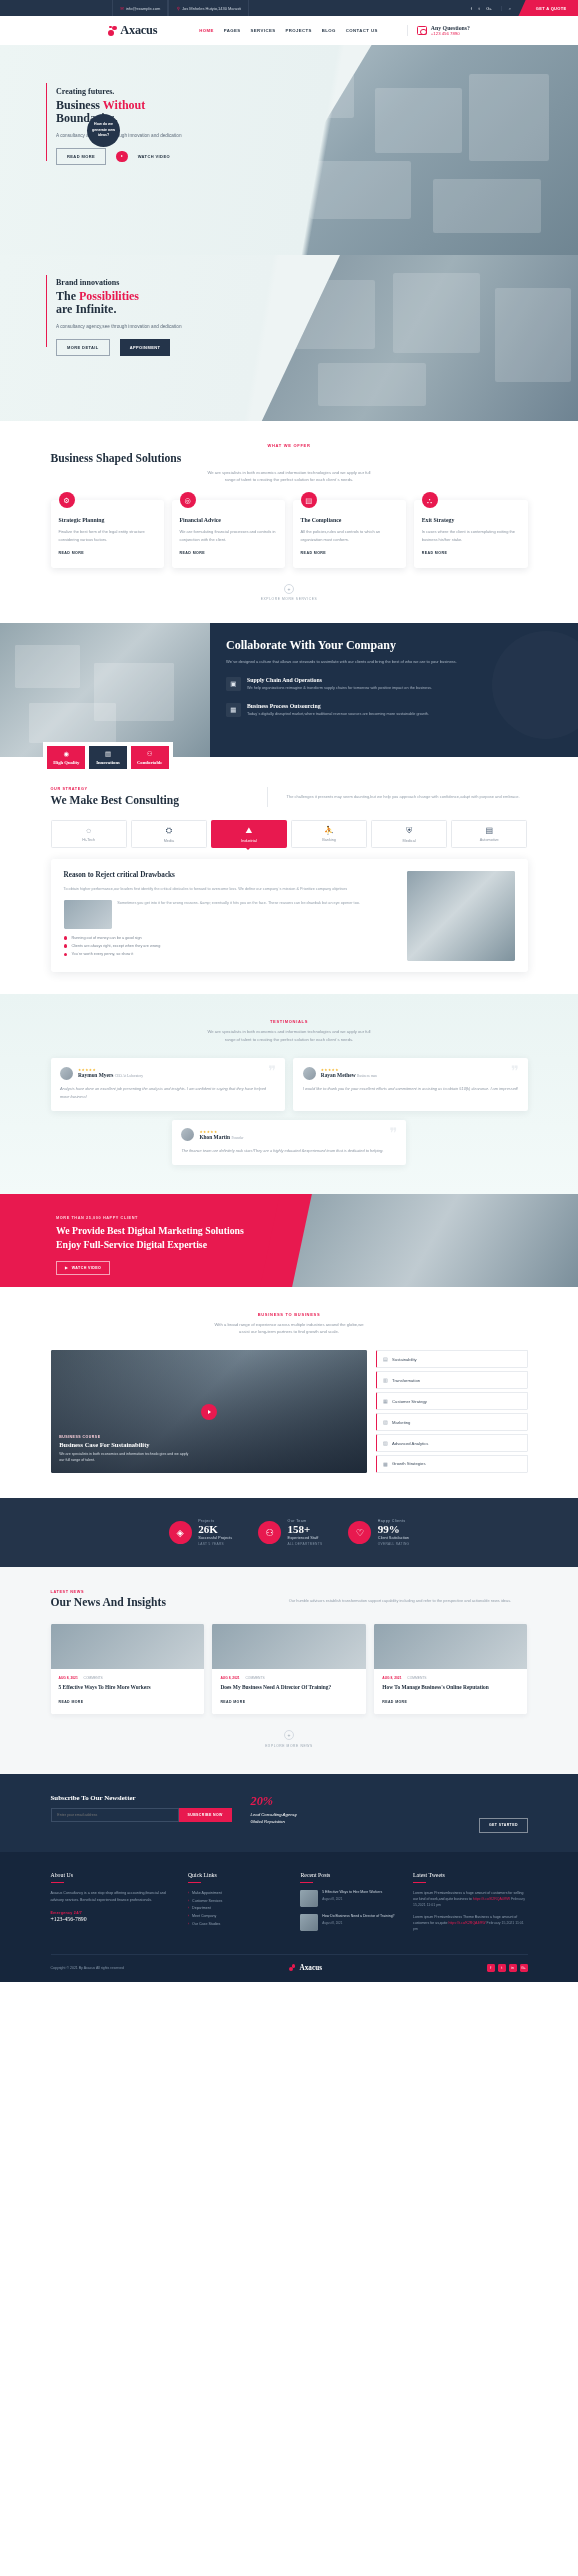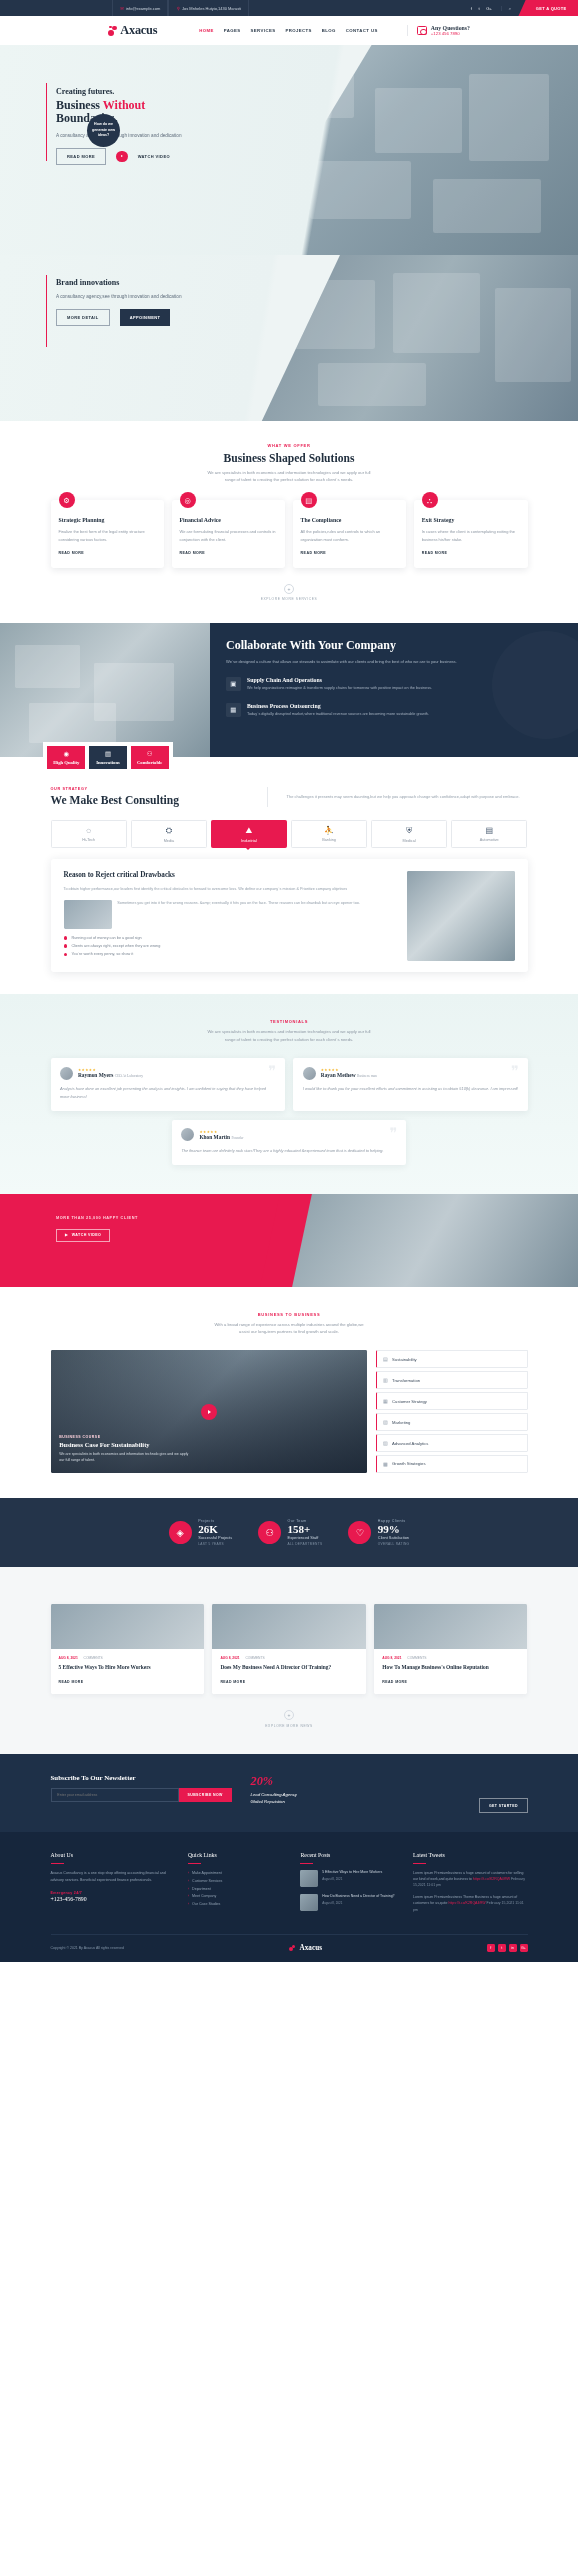--- a/index.html
+++ b/index.html
@@ -67,21 +67,21 @@
   .hero2 .photo { position:absolute; right:0; top:0; width:340px;height:166px;
      background:linear-gradient(120deg,#7c8f9c,#9fb0b8 50%,#6e8392);
      clip-path:polygon(30% 0,100% 0,100% 100%,7% 100%);}
   .hero2 .photo .pp { position:absolute; background:rgba(255,255,255,.16); border-radius:2.2px;}
   .hero2-inner { position:relative; padding:23px 0 0 56px;}
   .hero2-bar { position:absolute; left:46px; top:20px; width:1.4px; height:72px; background:#e8194f;}
 
   
   .sec { padding:22px 0; }
   .kicker { text-align:center; color:#e8194f; font-size:4px; font-weight:bold; letter-spacing:0.7px;}
-  .sec-title { text-align:center; font-family:"Liberation Serif",serif; font-size:11.6px; font-weight:bold; color:#22303f; margin-top:3.6px;}
+  .sec-title { font-family:"Liberation Serif",serif; font-size:11.6px; font-weight:bold; color:#22303f; margin-top:3.6px;}
   .sec-sub { text-align:center; font-size:4.2px; color:#8d97a3; line-height:1.8; margin-top:4.3px; }
 
   
   .cards { display:flex; gap:7.2px; margin-top:16px; }
   .card { flex:1; background:#fff; border-radius:2.9px; box-shadow:0 1.4px 7.2px rgba(30,40,60,.10); padding:11.6px 8px 11.6px; position:relative;}
   .card .cico { position:absolute; top:-8px; left:8px; width:16px;height:16px;border-radius:50%;background:#e8194f;
      display:flex;align-items:center;justify-content:center;color:#fff;font-size:7.2px;}
   .card h4 { font-family:"Liberation Serif",serif; font-size:5.8px; color:#22303f; margin-top:5.8px;}
   .card p { font-size:4px; color:#8d97a3; line-height:1.95; margin-top:4.3px;}
   .card .more { font-size:3.6px; font-weight:bold; letter-spacing:0.4px; color:#22303f; margin-top:6.5px; display:inline-block;}
@@ -313,20 +313,24 @@
   <div class="photo">
     <span class="pp" style="left:43px;top:25px;width:94px;height:69px"></span>
     <span class="pp" style="left:155px;top:18px;width:87px;height:80px"></span>
     <span class="pp" style="left:257px;top:33px;width:76px;height:94px"></span>
     <span class="pp" style="left:80px;top:108px;width:108px;height:43px"></span>
   </div>
   <div class="tex" style="position:absolute;inset:0;background:linear-gradient(100deg,#edf5f4 0%,#eaf2f2 45%,rgba(237,245,244,0) 46%)"></div>
   <div class="hero2-inner">
     <div class="hero2-bar"></div>
     <div class="hero-kicker">Brand innovations</div>
+    <div class="hero-title">
+      <span>The </span><span class="hl">Possibilities</span><br>
+      <span>are Infinite.</span>
+    </div>
     <div class="hero-sub">A consultancy agency,see through innovation and dedication</div>
     <div class="hero-btns">
       <div class="btn-outline">MORE DETAIL</div>
       <div class="btn-dark">APPOINMENT</div>
     </div>
   </div>
 </div>
 
 <div class="sec">
   <div class="wrap">
@@ -513,20 +517,24 @@
         </div>
       </div>
       <div class="tc-body">The finance team are definitely rock stars!They are a highly educated &amp;experienced team that is dedicated to helping.</div>
     </div>
   </div>
 </div>
 
 <div class="cta">
   <div class="l">
     <div class="cta-kick">MORE THAN 25,000 HAPPY CLIENT</div>
+    <h2>
+      <span>We Provide Best Digital Marketing Solutions</span><br>
+      <span>Enjoy Full-Service Digital Expertise</span>
+    </h2>
     <div class="cta-btn">
       <span>▶</span>
       <span>WATCH VIDEO</span>
     </div>
   </div>
   <div class="r"></div>
 </div>
 
 <div class="learn">
   <div class="wrap">
@@ -602,20 +610,27 @@
       <div class="sl">Happy Clients</div>
       <div class="sn">99%</div>
       <div class="st2">Client Satisfaction</div>
       <div class="sd">OVERALL RATING</div>
     </div>
   </div>
 </div>
 
 <div class="news">
   <div class="wrap">
+    <div class="n-head">
+      <div class="l">
+        <div class="st-kick">LATEST NEWS</div>
+        <div class="st-title">Our News And Insights</div>
+      </div>
+      <div class="r">Our humble advisors establish transformation support capability including and refer to the perspective and actionable news ideas.</div>
+    </div>
     <div class="ncards">
       <div class="ncard">
         <div class="ni"></div>
         <div class="nb">
           <div class="nmeta">
               <span class="m1">AUG 8, 2021</span>
               <span>COMMENTS</span>
             </div>
           <h4>5 Effective Ways To Hire More Workers</h4>
           <span class="nmore">READ MORE</span>

